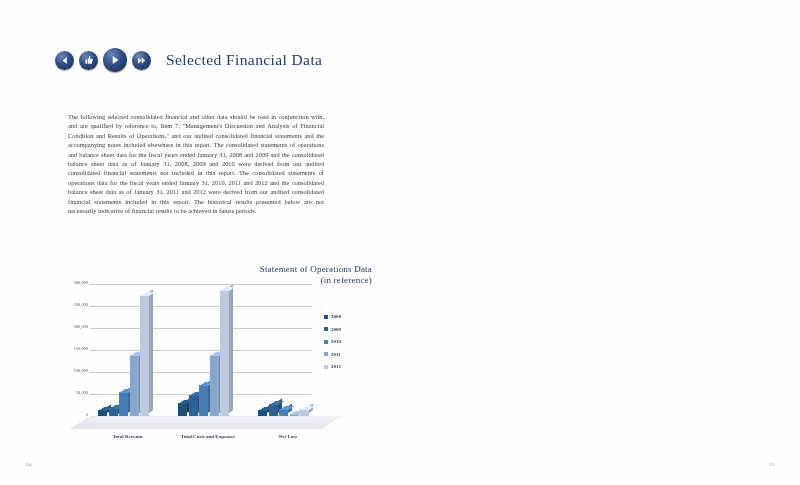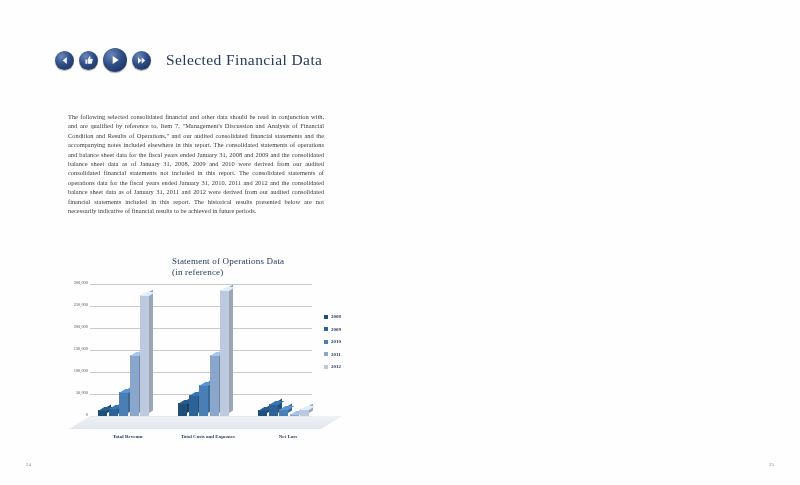--- a/index.html
+++ b/index.html
@@ -26,21 +26,21 @@
   .ic svg{display:block;}
   .hdr-title{margin-left:10px;font-size:15.5px;letter-spacing:.4px;color:#243a5e;
     font-family:"Liberation Serif",serif;white-space:nowrap;}
 
   
   .bodytext{position:absolute;left:68px;top:112px;width:256px;
     font-size:6.4px;line-height:9.4px;text-align:justify;color:#3a3a3a;}
 
   
   .barchart{position:absolute;left:62px;top:252px;width:340px;height:200px;}
-  .bc-title{position:absolute;left:110px;top:4px;width:200px;text-align:left;
+  .bc-title{position:absolute;left:110px;top:12px;width:200px;text-align:right;
     font-size:9px;line-height:11px;color:#1f3456;letter-spacing:.2px;}
   .bc-plot{position:absolute;left:28px;top:32px;width:222px;height:132px;}
   .bc-yaxis{position:absolute;left:0;top:30px;width:26px;height:132px;}
   .bc-ylab{position:absolute;right:0;transform:translateY(-50%);
     font-size:4.4px;color:#555;text-align:right;white-space:nowrap;}
   .bc-grid{position:absolute;left:0;right:0;height:1px;background:#c9c9c9;}
   .bc-floor{position:absolute;left:0;top:132px;width:252px;height:13px;
     background:linear-gradient(#eceff4,#dde2ea);
     transform:skewX(-58deg);transform-origin:left top;opacity:.85;}
   .group{position:absolute;bottom:0;height:132px;}

